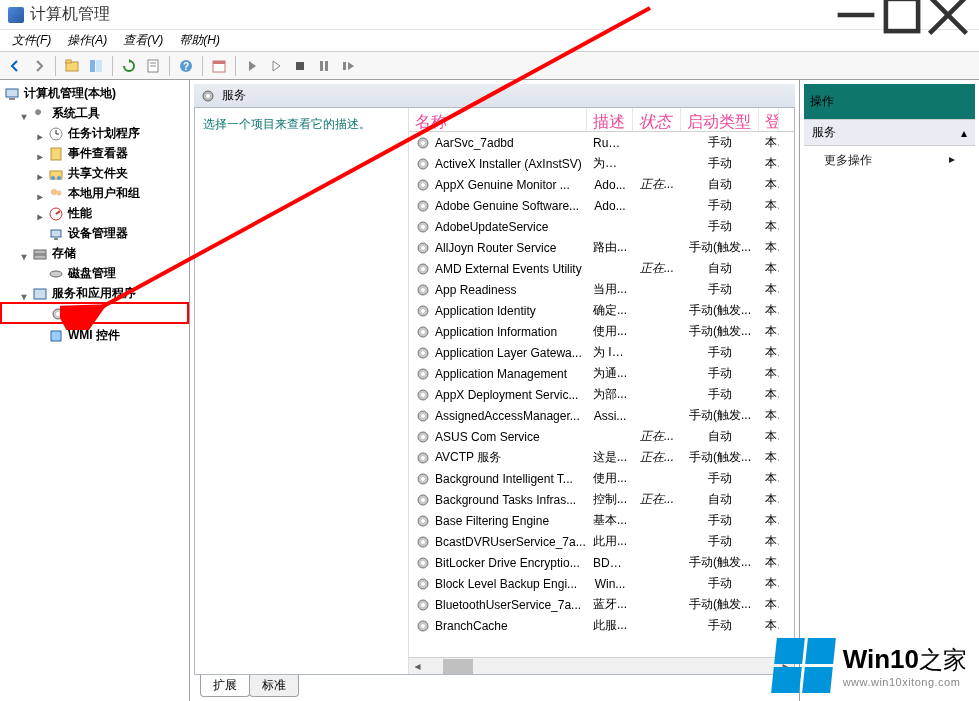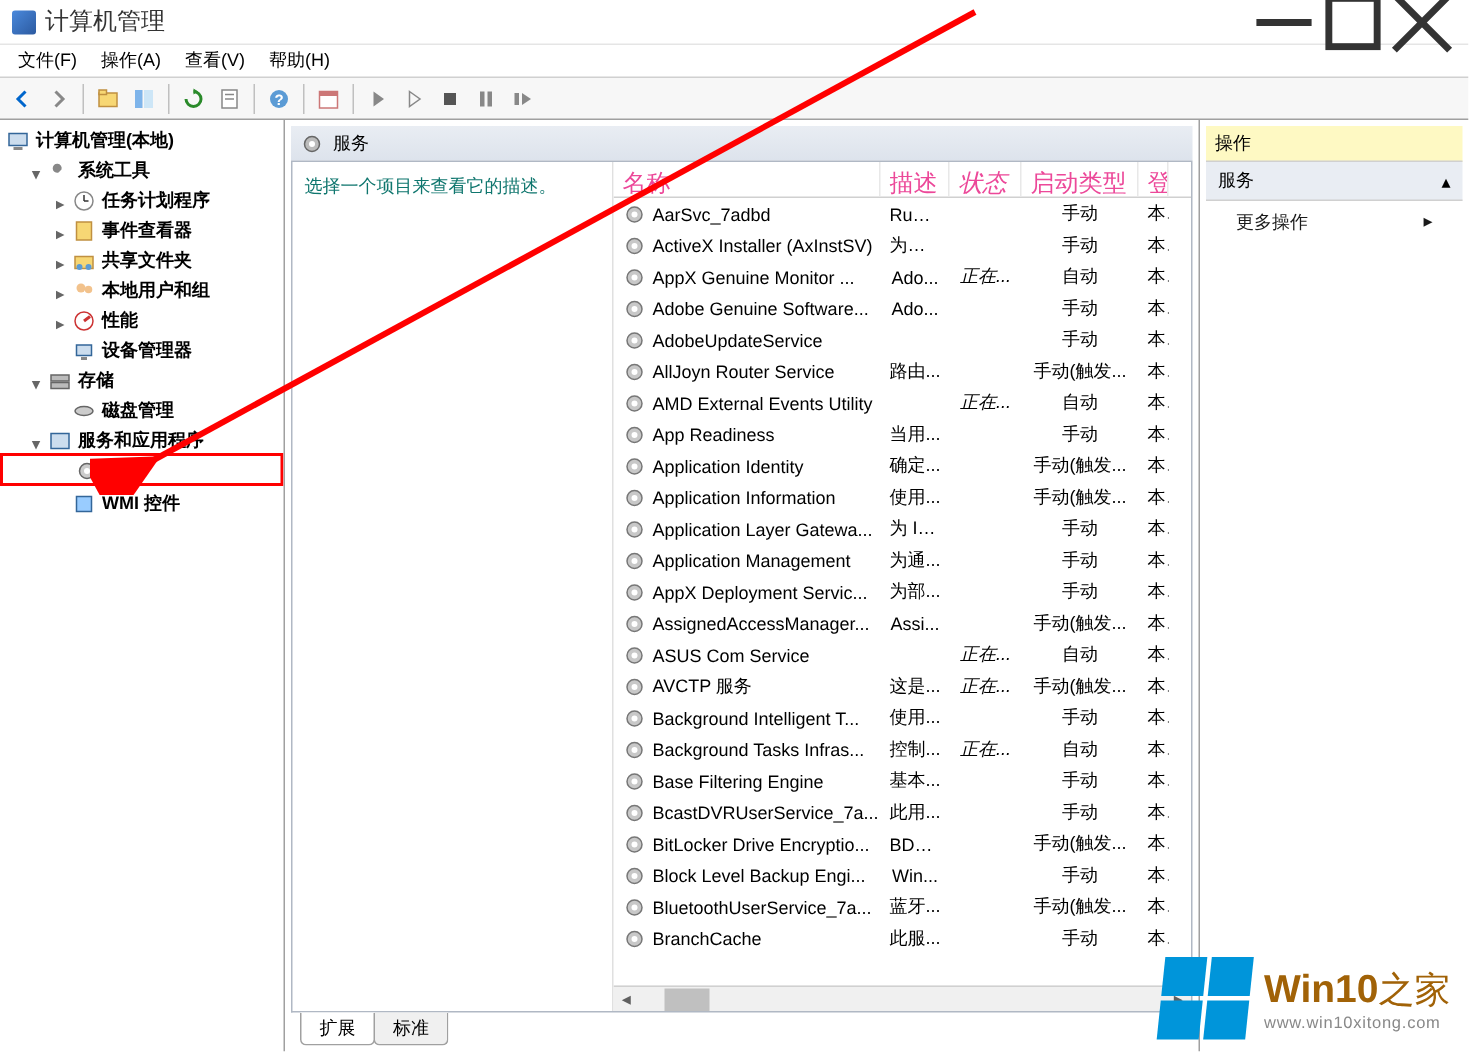--- a/index.html
+++ b/index.html
@@ -6,21 +6,21 @@
 body { font-family: "Microsoft YaHei", "Segoe UI", sans-serif; font-size: 12px; background: #fff; color: #000; width: 979px; height: 701px; overflow: hidden; position: relative; }
 
 
 .titlebar { height: 30px; background: #fff; display: flex; align-items: center; padding: 0 8px; border-bottom: 1px solid #e5e5e5; }
 .titlebar .appicon { width: 16px; height: 16px; margin-right: 6px; background: linear-gradient(135deg,#4a89dc,#2c5aa0); border-radius: 2px; }
 .titlebar .title { flex: 1; font-size: 16px; color: #333; }
 .titlebar .winbtns { display: flex; }
 .titlebar .winbtn { width: 46px; height: 30px; display: flex; align-items: center; justify-content: center; color: #666; }
 
 
-.menubar { height: 22px; display: flex; align-items: center; padding: 0 4px; border-bottom: 1px solid #d0d0d0; background: #fff; }
+.menubar { height: 22px; display: flex; align-items: center; padding: 0 4px; border-bottom: 1px solid #d0d0d0; background: #fff; font-style: italic; }
 .menubar .mitem { padding: 2px 8px; cursor: default; }
 
 
 .toolbar { height: 28px; display: flex; align-items: center; padding: 2px 4px; border-bottom: 1px solid #a0a0a0; background: #f7f7f7; gap: 2px; }
 .toolbar .tbtn { width: 22px; height: 22px; display: flex; align-items: center; justify-content: center; border: 1px solid transparent; }
 .toolbar .tsep { width: 1px; height: 20px; background: #c0c0c0; margin: 0 3px; }
 .toolbar svg { width: 16px; height: 16px; }
 
 
 .mainarea { display: flex; height: calc(701px - 30px - 22px - 28px); }
@@ -52,35 +52,35 @@
 .lrow .lc { padding: 0 6px; font-size: 12px; overflow: hidden; white-space: nowrap; text-overflow: ellipsis; }
 .lrow .lc.name { display: flex; align-items: center; }
 .lrow .svcicon { width: 16px; height: 16px; margin-right: 4px; flex-shrink: 0; }
 
 
 .tabstrip { height: 22px; display: flex; align-items: flex-end; padding-left: 6px; margin: 0 4px 4px 4px; }
 .tab { padding: 2px 12px 2px 12px; border: 1px solid #a0a0a0; border-top: none; background: #f0f0f0; font-size: 12px; margin-right: -1px; border-radius: 0 0 4px 4px; }
 .tab.active { background: #fff; }
 
 
-.actionhdr { height: 24px; display: flex; align-items: center; padding: 0 6px; background: #fef9c3; border-bottom: 1px solid #d0d0d0; font-size: 12px; margin: 4px 4px 0 4px; }
+.actionhdr { height: 36px; display: flex; align-items: center; padding: 0 6px; background: #0f766e; border-bottom: 1px solid #d0d0d0; font-size: 12px; margin: 4px 4px 0 4px; }
 .actionsub { background: #e9edf3; padding: 4px 8px; font-size: 12px; margin: 0 4px; border-bottom: 1px solid #d0d0d0; display: flex; justify-content: space-between; align-items: center; }
 .actionitem { padding: 6px 20px; font-size: 12px; color: #1a1a1a; margin: 0 4px; }
 
 
 .hscroll { height: 17px; background: #f0f0f0; border-top: 1px solid #d0d0d0; display: flex; align-items: center; }
 .hscroll .thumb { height: 15px; width: 30px; background: #c0c0c0; margin-left: 17px; }
 .hscroll .arrow { width: 17px; height: 17px; display: flex; align-items: center; justify-content: center; color: #606060; }
 
 
 .watermark { position: absolute; right: 12px; bottom: 8px; display: flex; align-items: center; gap: 10px; }
 .winlogo { display: grid; grid-template-columns: 28px 28px; grid-template-rows: 26px 26px; gap: 3px; transform: skewX(-6deg); }
 .winlogo div { background: #0095da; }
 .wmtext { display: flex; flex-direction: column; }
-.wmtitle { font-size: 26px; font-weight: bold; color: #a16207; font-family: Arial, sans-serif; }
+.wmtitle { font-size: 26px; font-weight: bold; color: #000000; font-family: Arial, sans-serif; }
 .wmtitle .zh { font-weight: normal; font-size: 24px; }
 .wmurl { font-size: 11px; color: #888; letter-spacing: 0.5px; }
 
 
 .redarrow { position: absolute; pointer-events: none; z-index: 500; }
 
 
 .w-name { width: 178px; }
 .w-desc { width: 46px; }
 .w-state { width: 48px; font-style: italic; }

